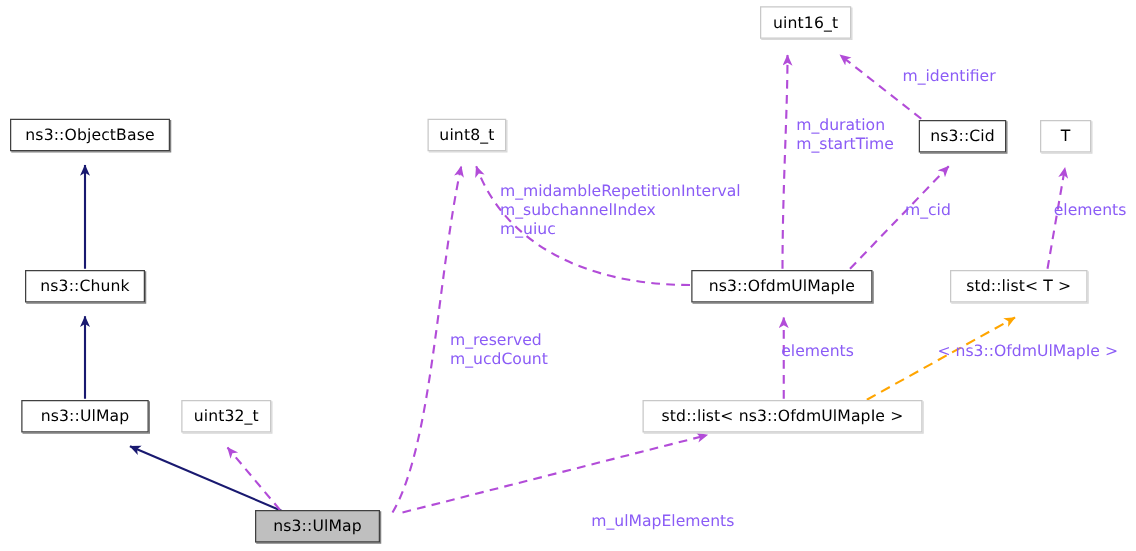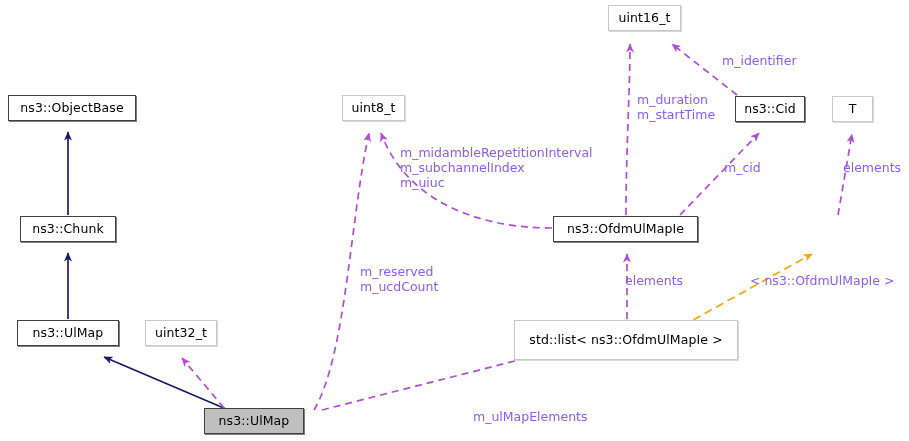--- a/index.html
+++ b/index.html
@@ -107,21 +107,22 @@
 
   <div class="node solid" style="left:8px;top:95px;width:128px;height:26px;">ns3::ObjectBase</div>
   <div class="node solid" style="left:20px;top:216px;width:96px;height:26px;">ns3::Chunk</div>
   <div class="node solid" style="left:17px;top:320px;width:102px;height:26px;">ns3::UlMap</div>
   <div class="node faint" style="left:145px;top:320px;width:72px;height:26px;">uint32_t</div>
   <div class="node faint" style="left:342px;top:95px;width:63px;height:26px;">uint8_t</div>
   <div class="node faint" style="left:608px;top:5px;width:73px;height:26px;">uint16_t</div>
   <div class="node solid" style="left:735px;top:96px;width:70px;height:26px;">ns3::Cid</div>
   <div class="node faint" style="left:832px;top:96px;width:41px;height:26px;">T</div>
   <div class="node solid" style="left:553px;top:216px;width:145px;height:26px;">ns3::OfdmUlMapIe</div>
-  <div class="node faint" style="left:514px;top:320px;width:224px;height:40px;">std::list&lt; ns3::OfdmUlMapIe &gt;</div>
+  <div class="node faint" style="left:760px;top:216px;width:110px;height:26px;">std::list&lt; T &gt;</div>
+  <div class="node faint" style="left:514px;top:320px;width:224px;height:26px;">std::list&lt; ns3::OfdmUlMapIe &gt;</div>
   <div class="node highlight" style="left:204px;top:408px;width:100px;height:26px;">ns3::UlMap</div>
 
   <div class="edge-label center" style="left:400px;top:146px;">m_midambleRepetitionInterval
 m_subchannelIndex
 m_uiuc</div>
   <div class="edge-label left" style="left:722px;top:54px;">m_identifier</div>
   <div class="edge-label center" style="left:637px;top:93px;">m_duration
 m_startTime</div>
   <div class="edge-label left" style="left:724px;top:161px;">m_cid</div>
   <div class="edge-label left" style="left:843px;top:161px;">elements</div>

